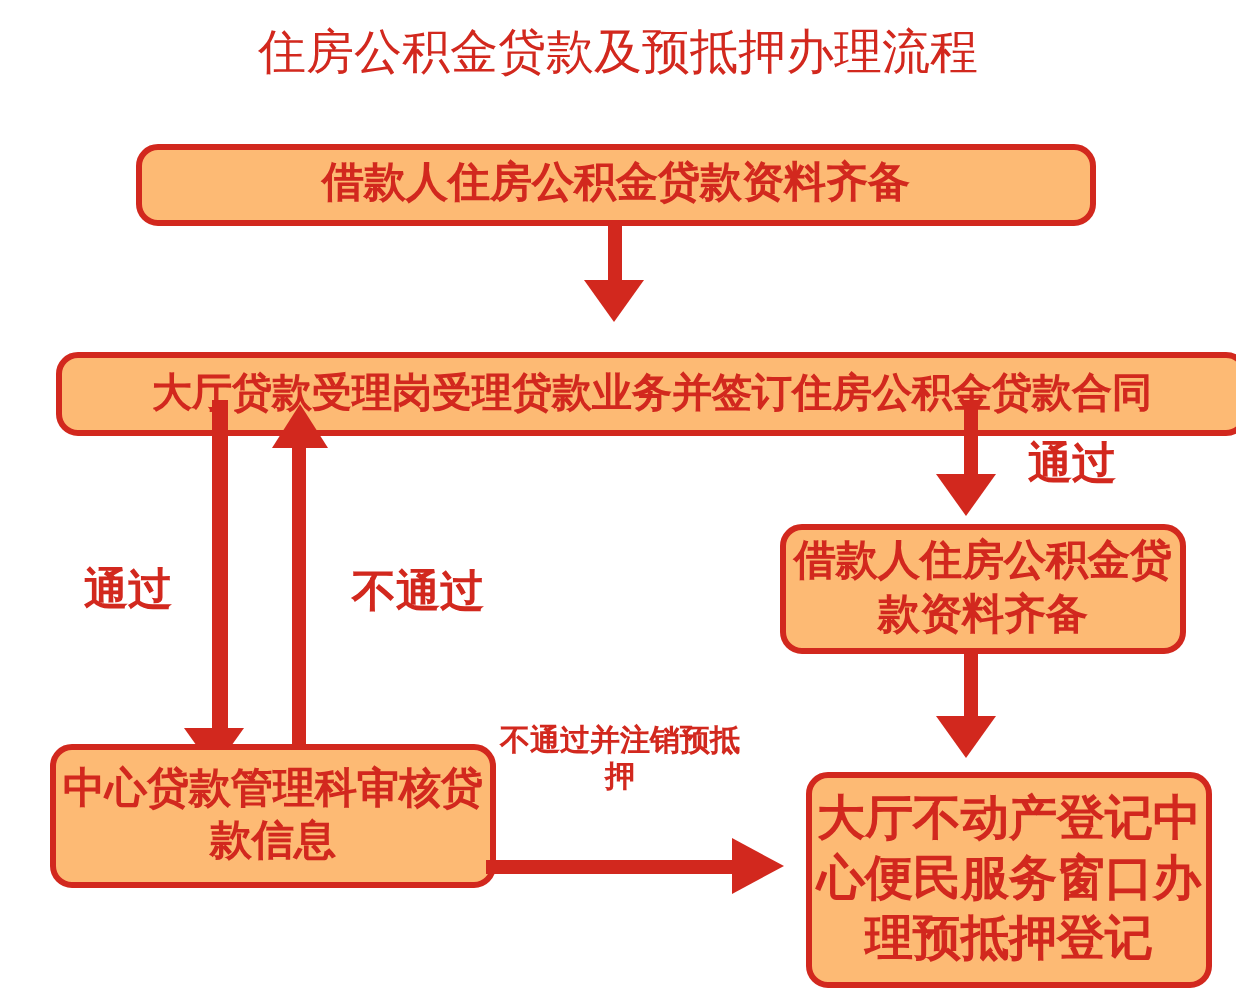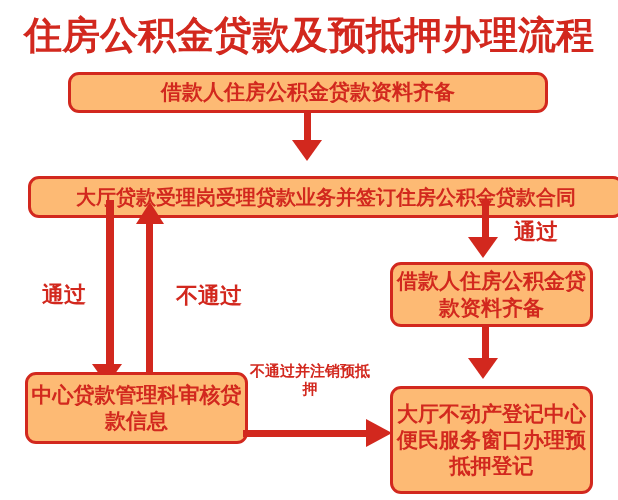--- a/index.html
+++ b/index.html
@@ -12,22 +12,22 @@
     overflow: hidden;
     font-family: "Liberation Sans", "DejaVu Sans", sans-serif;
     color: var(--accent);
   }
   .title {
     position: absolute;
     top: 10px;
     left: 0;
     width: 100%;
     text-align: center;
-    font-size: 38px;
-    font-weight: bold;
+    font-size: 24px;
+    font-weight: normal;
     color: var(--accent);
     white-space: nowrap;
   }
   .node {
     position: absolute;
     box-sizing: border-box;
     border: 3px solid var(--accent);
     border-radius: 11px;
     background: #fdba74;
     color: var(--accent);
@@ -35,21 +35,21 @@
     display: flex;
     align-items: center;
     justify-content: center;
     text-align: center;
     line-height: 1.24;
   }
   .node-start         { left: 68px;  top: 72px;  width: 480px; height: 41px; font-size: 21px; }
   .node-hall          { left: 28px;  top: 176px; width: 596px; height: 42px; font-size: 20px; white-space: nowrap; }
   .node-borrower      { left: 390px; top: 262px; width: 203px; height: 65px; font-size: 21px; }
   .node-center-review { left: 25px;  top: 372px; width: 223px; height: 72px; font-size: 21px; }
-  .node-registration  { left: 390px; top: 386px; width: 203px; height: 108px; font-size: 21px; }
+  .node-registration  { left: 403px; top: 386px; width: 203px; height: 108px; font-size: 24px; }
 
   .stem { position: absolute; background: var(--accent); }
   .head { position: absolute; width: 0; height: 0; }
   .head-down  { border-left: 15px solid transparent; border-right: 15px solid transparent; border-top: 21px solid var(--accent); }
   .head-up    { border-left: 14px solid transparent; border-right: 14px solid transparent; border-bottom: 22px solid var(--accent); }
   .head-right { border-top: 14px solid transparent; border-bottom: 14px solid transparent; border-left: 26px solid var(--accent); }
 
   
   .a1-stem { left: 304px; top: 113px; width: 7px; height: 28px; }
   .a1-head { left: 292px; top: 140px; }

